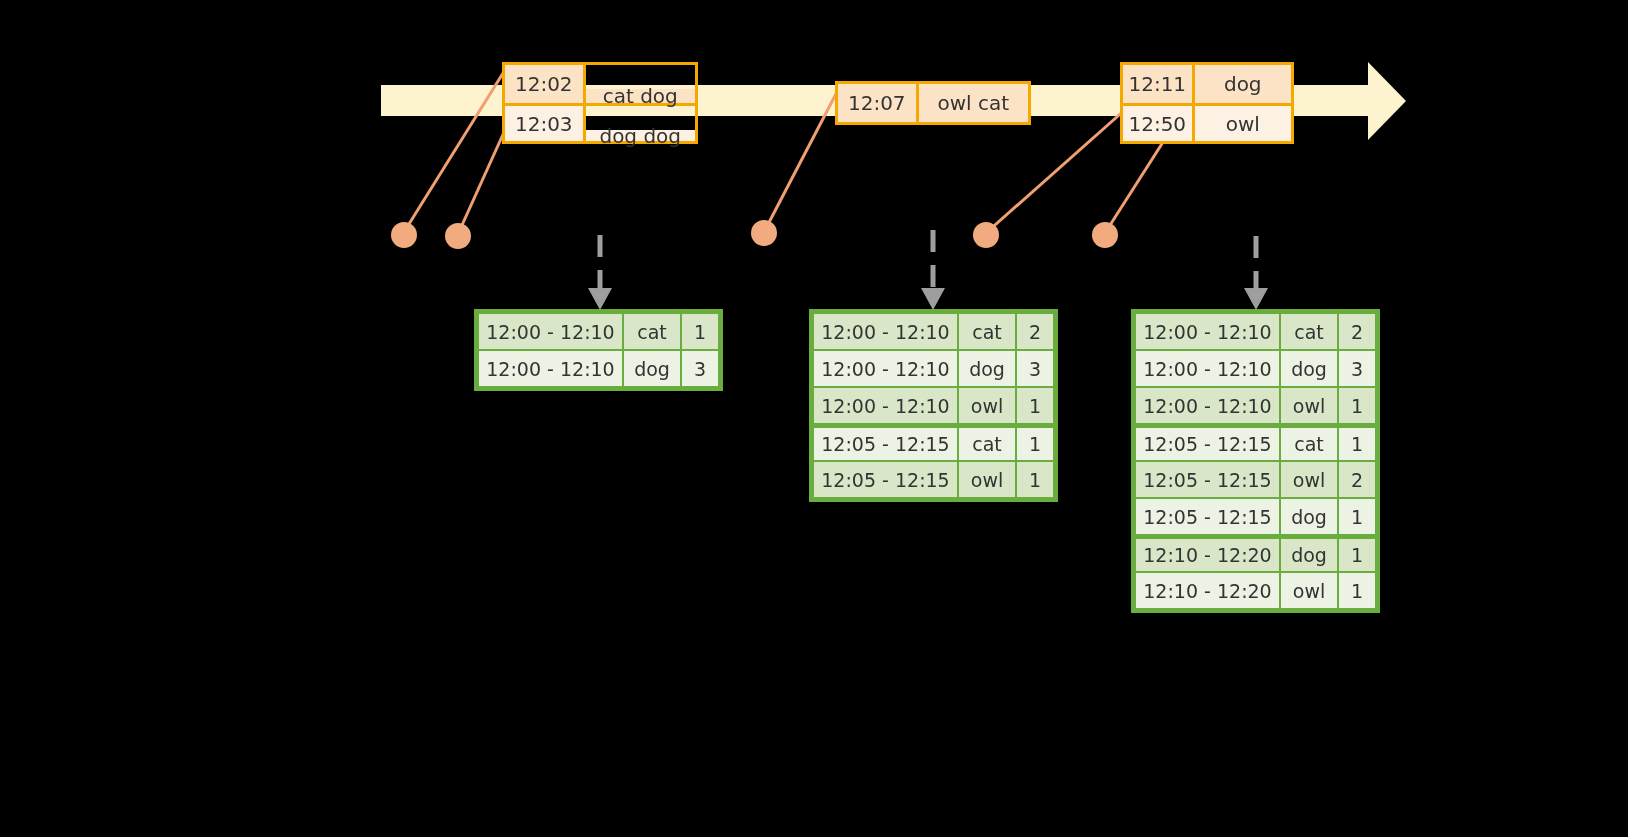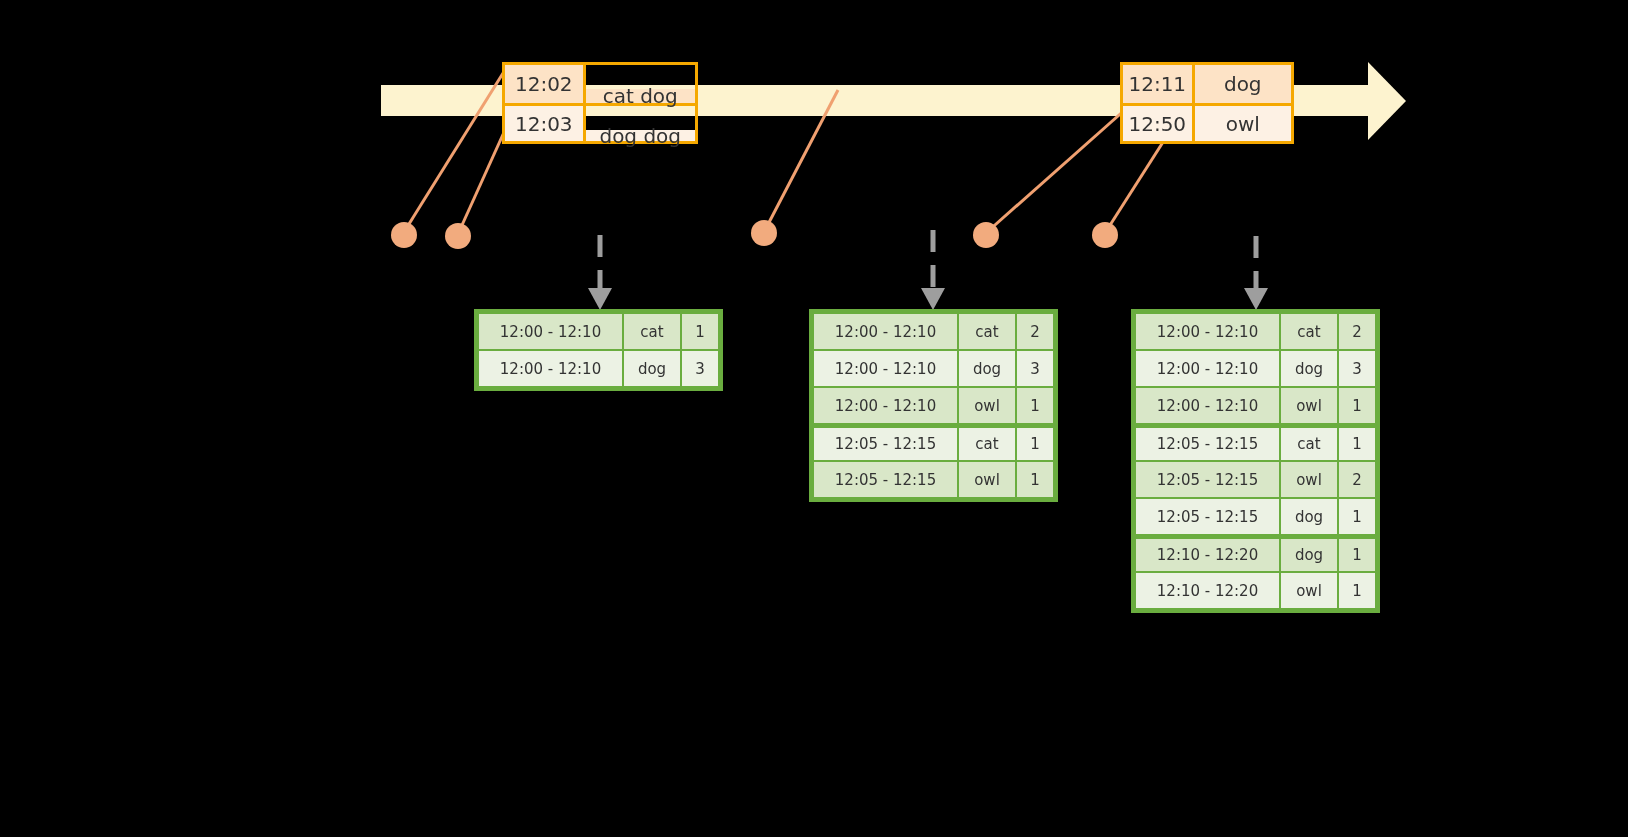--- a/index.html
+++ b/index.html
@@ -46,21 +46,21 @@
   #ebox-3 .ecell.evt{width:100px;}
 
   
   .gtable{
     position:absolute;border:4px solid #6aad3f;box-sizing:border-box;
     background:#6aad3f;
   }
   .grow{display:flex;height:37px;box-sizing:border-box;}
   .gcell{
     display:flex;align-items:center;justify-content:center;
-    font-size:15px;color:#333;box-sizing:border-box;
+    font-size:19px;color:#333;box-sizing:border-box;
     border:1px solid #6aad3f;
   }
   .grow.dark .gcell{background:#d9e7c8;}
   .grow.light .gcell{background:#ecf2e4;}
   .grow.sep{border-top:3px solid #6aad3f;}
 
   #gtable-1{left:474px;top:309px;width:249px;}
   #gtable-1 .gcell.win{width:145px;}
   #gtable-1 .gcell.word{width:58px;}
   #gtable-1 .gcell.cnt{width:38px;}
@@ -114,20 +114,26 @@
     <div class="erow dark">
       <div class="ecell time">12:02</div>
       <div class="ecell evt">cat dog</div>
     </div>
     <div class="erow light">
       <div class="ecell time">12:03</div>
       <div class="ecell evt">dog dog</div>
     </div>
   </div>
 
+  <div class="ebox" id="ebox-2">
+    <div class="erow dark">
+      <div class="ecell time">12:07</div>
+      <div class="ecell evt">owl cat</div>
+    </div>
+  </div>
 
   <div class="ebox" id="ebox-3">
     <div class="erow dark">
       <div class="ecell time">12:11</div>
       <div class="ecell evt">dog</div>
     </div>
     <div class="erow light">
       <div class="ecell time">12:50</div>
       <div class="ecell evt">owl</div>
     </div>

